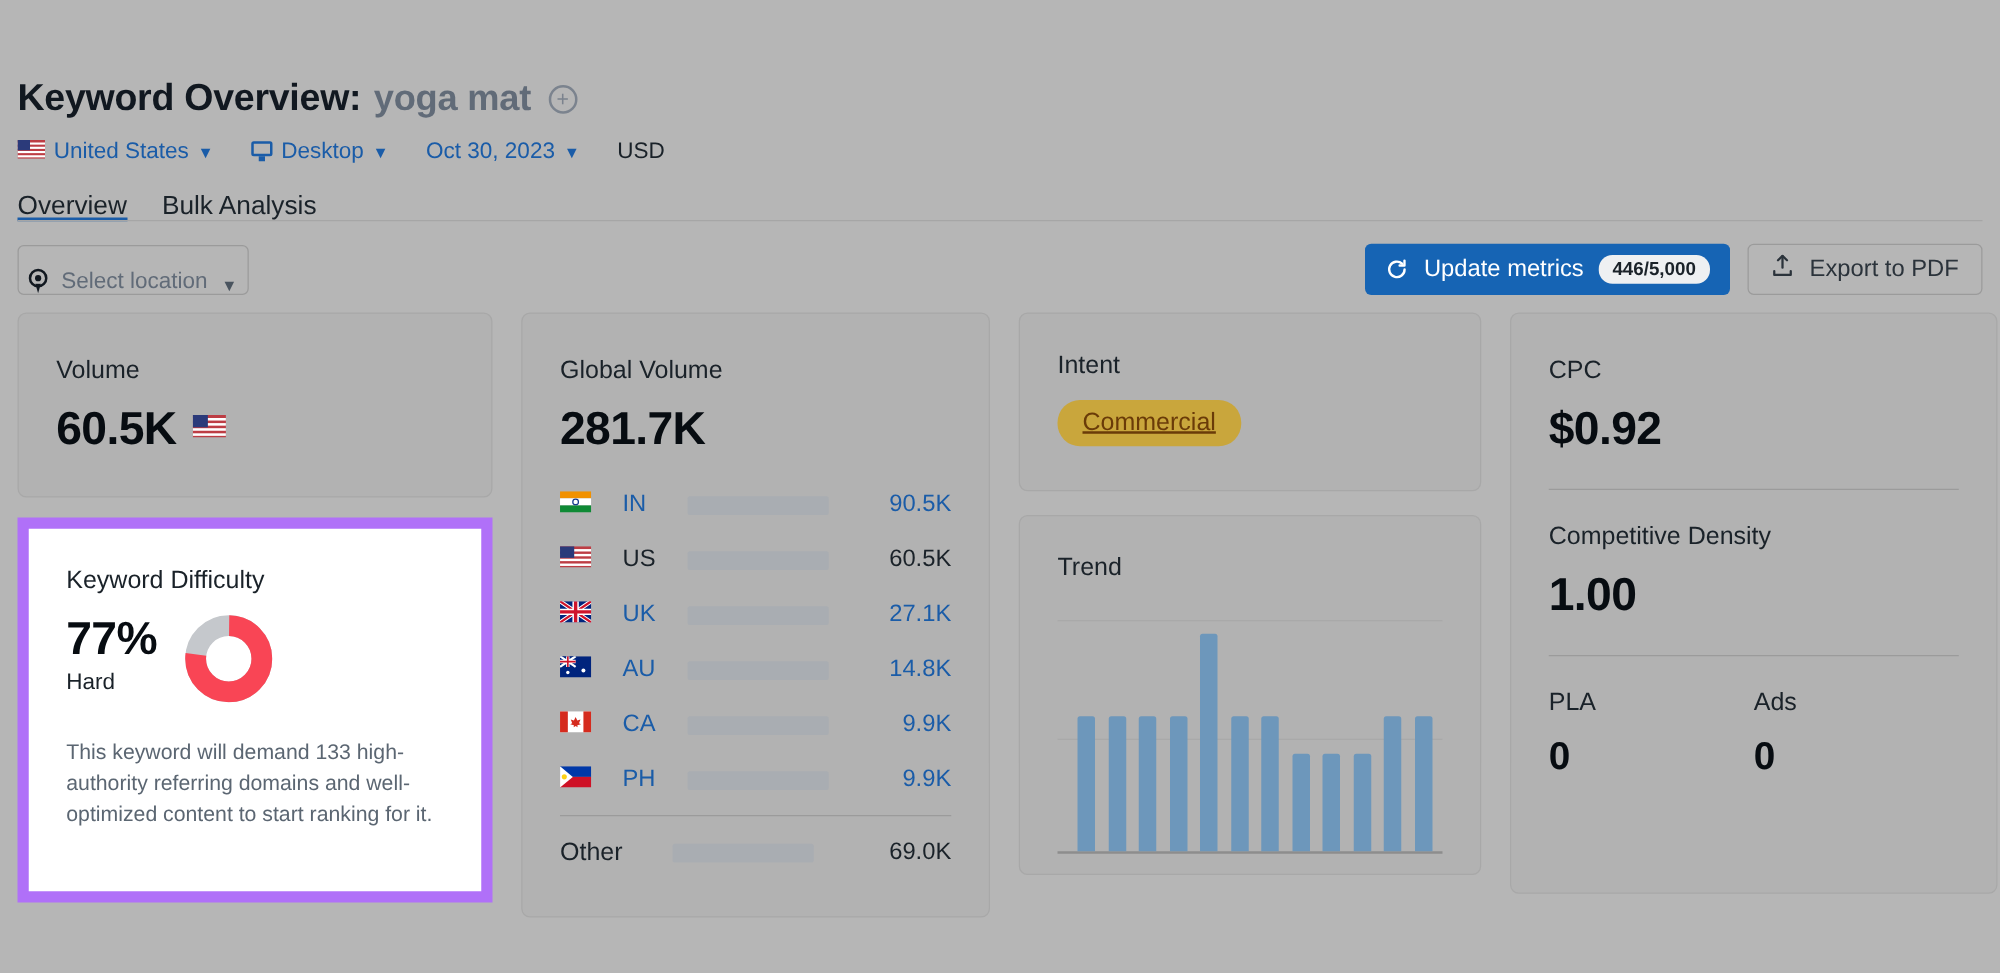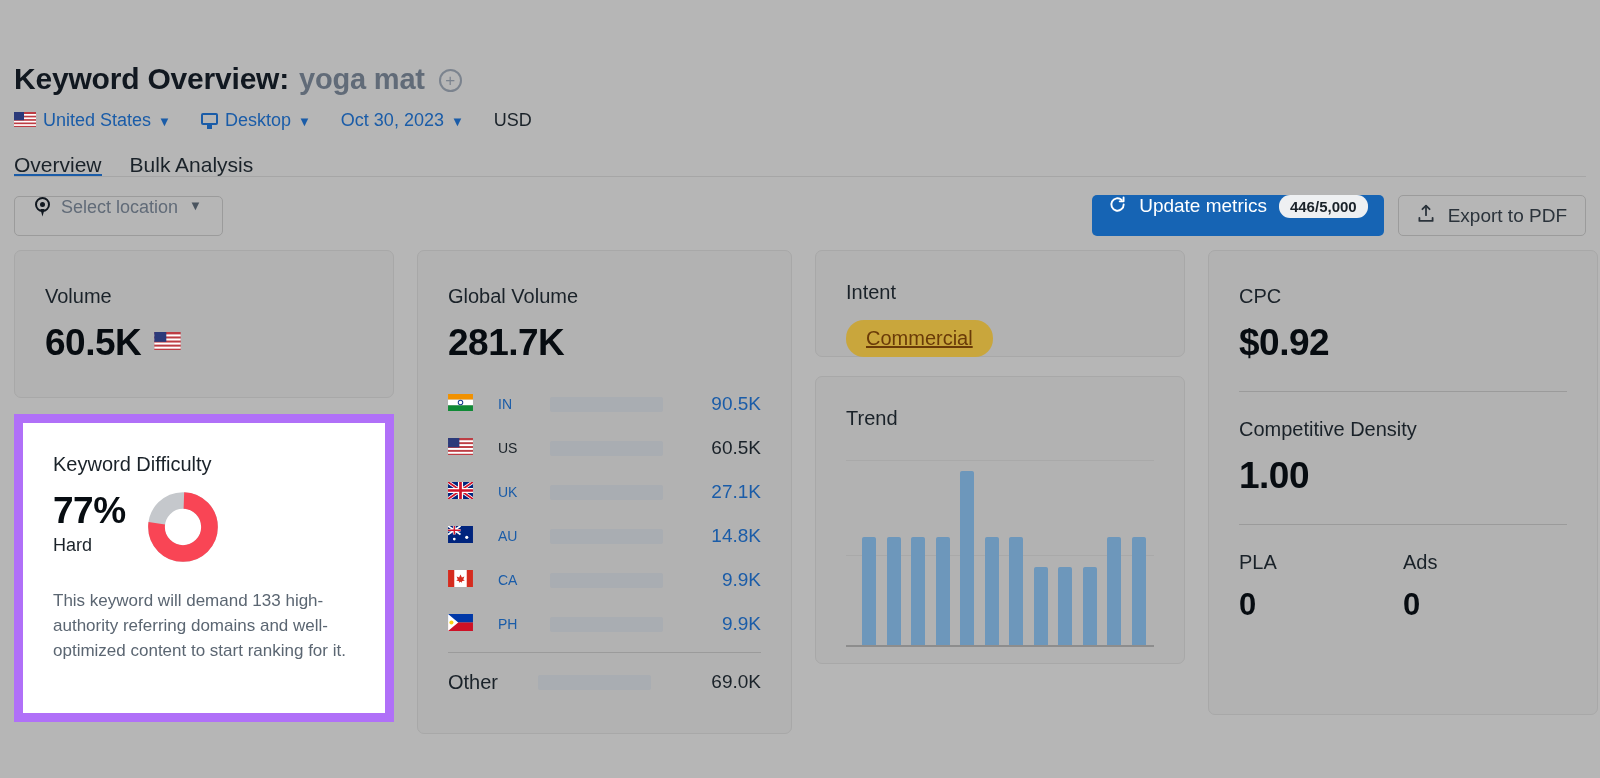--- a/index.html
+++ b/index.html
@@ -70,22 +70,22 @@
     position: absolute; left: 14px; right: 14px; bottom: 0;
     height: 1px; background: #a6a6a6;
   }
 
   
   .toolbar {
     display: flex; align-items: center; justify-content: space-between;
     padding: 18px 14px 0 14px;
   }
   .loc-btn {
-    display: flex; align-items: flex-start; gap: 11px;
-    height: 40px; padding: 0 20px;
+    display: flex; align-items: flex-end; gap: 11px;
+    height: 40px; padding: 0 8px;
     border: 1px solid #9b9b9b; border-radius: 5px;
     background: transparent; cursor: pointer;
   }
   .loc-btn .txt { color: #616b78; font-size: 18px; }
   .pin {
     width: 15px; height: 20px; position: relative; display:inline-block;
   }
   .pin::before {
     content:""; position:absolute; left:0; top:0; width:15px; height:15px;
     border:2.6px solid #111820; border-radius:50% 50% 50% 50%;
@@ -94,21 +94,21 @@
   .pin::after {
     content:""; position:absolute; left:5px; top:5px; width:5px; height:5px;
     background:#111820; border-radius:50%;
   }
   .pin i {
     position:absolute; left:5.2px; top:12px; width:4.6px; height:8px;
     background:#111820; clip-path: polygon(0 0, 100% 0, 50% 100%);
   }
   .right-tools { display: flex; align-items: center; gap: 14px; }
   .btn-update {
-    display: flex; align-items: flex-start; gap: 12px;
+    display: flex; align-items: center; gap: 12px;
     height: 41px; padding: 0 16px;
     background: #1664b4; border: none; border-radius: 5px;
     color: #fff; font-size: 19px; cursor: pointer;
   }
   .badge-count {
     background: #eef0f2; color: #1a2229; font-size: 15px; font-weight: bold;
     border-radius: 11px; padding: 3px 11px;
   }
   .refresh-ico {
     width: 19px; height: 19px; display: inline-block; position: relative;
@@ -159,35 +159,35 @@
     margin-top: 22px; font-size: 17px; line-height: 1.48; color: #5b6672; max-width: 300px;
   }
 
   
   .gv-card { padding: 34px 30px 28px 30px; }
   .gv-rows { margin-top: 18px; }
   .gv-row {
     display: grid; grid-template-columns: 38px 40px 1fr 72px;
     align-items: center; height: 44px; gap: 12px;
   }
-  .gv-code { font-size: 14px; color: #1a5ca8; }
+  .gv-code { font-size: 19px; color: #1a5ca8; }
   .gv-code.dark { color: #1a2229; }
   .gv-track {
     height: 15px; background: #a9adb2; border-radius: 2px; position: relative; width: 113px;
   }
   .gv-fill { height: 15px; background: #1e8bc8; border-radius: 2px; }
   .gv-fill.dark { background: #00508c; }
   .gv-val { font-size: 19px; color: #1a5ca8; text-align: right; }
   .gv-val.dark { color: #1a2229; }
   .gv-sep { height: 1px; background: #9b9b9b; margin: 6px 0 6px 0; }
   .gv-other { display: grid; grid-template-columns: 78px 1fr 72px; align-items: center; height: 46px; gap: 12px; }
   .gv-other .lbl { font-size: 20px; color: #1a2229; }
 
   
-  .intent-card { padding: 30px 30px 30px 30px; height: 107px; }
+  .intent-card { padding: 30px 30px 30px 30px; height: 143px; }
   .chip {
     display: inline-block; margin-top: 16px;
     background: #c9a63c; color: #6a3b08;
     border-radius: 18px; padding: 7px 20px; font-size: 20px; text-decoration: underline;
   }
 
   
   .trend-card { padding: 30px 30px 26px 30px; height: 288px; }
   .trend-plot { position: relative; height: 193px; margin-top: 24px; }
   .grid-line { position: absolute; left: 0; right: 0; height: 1px; background: #a9a9a9; }

